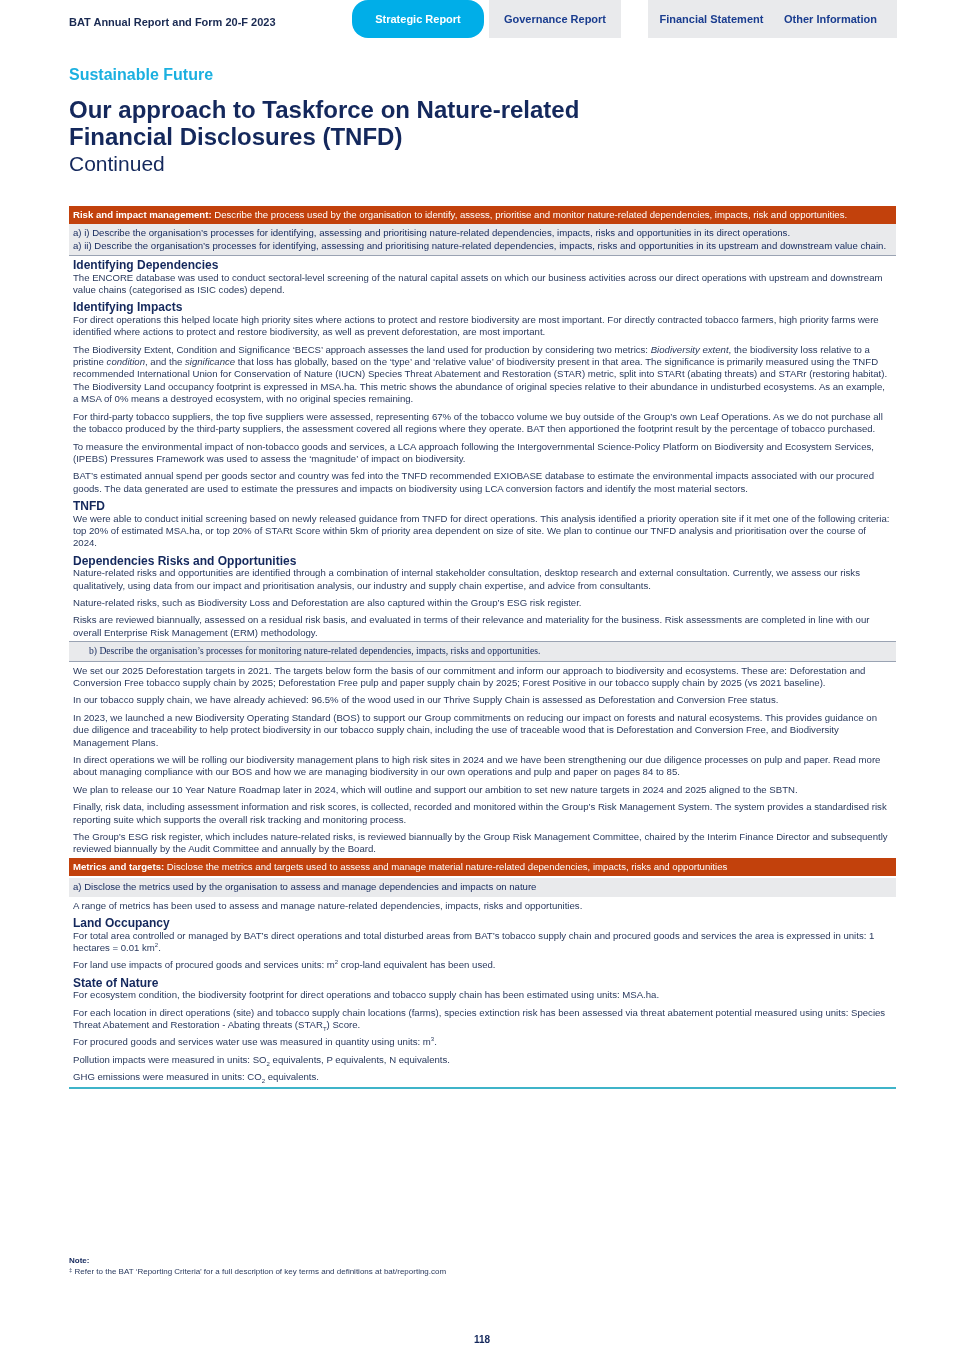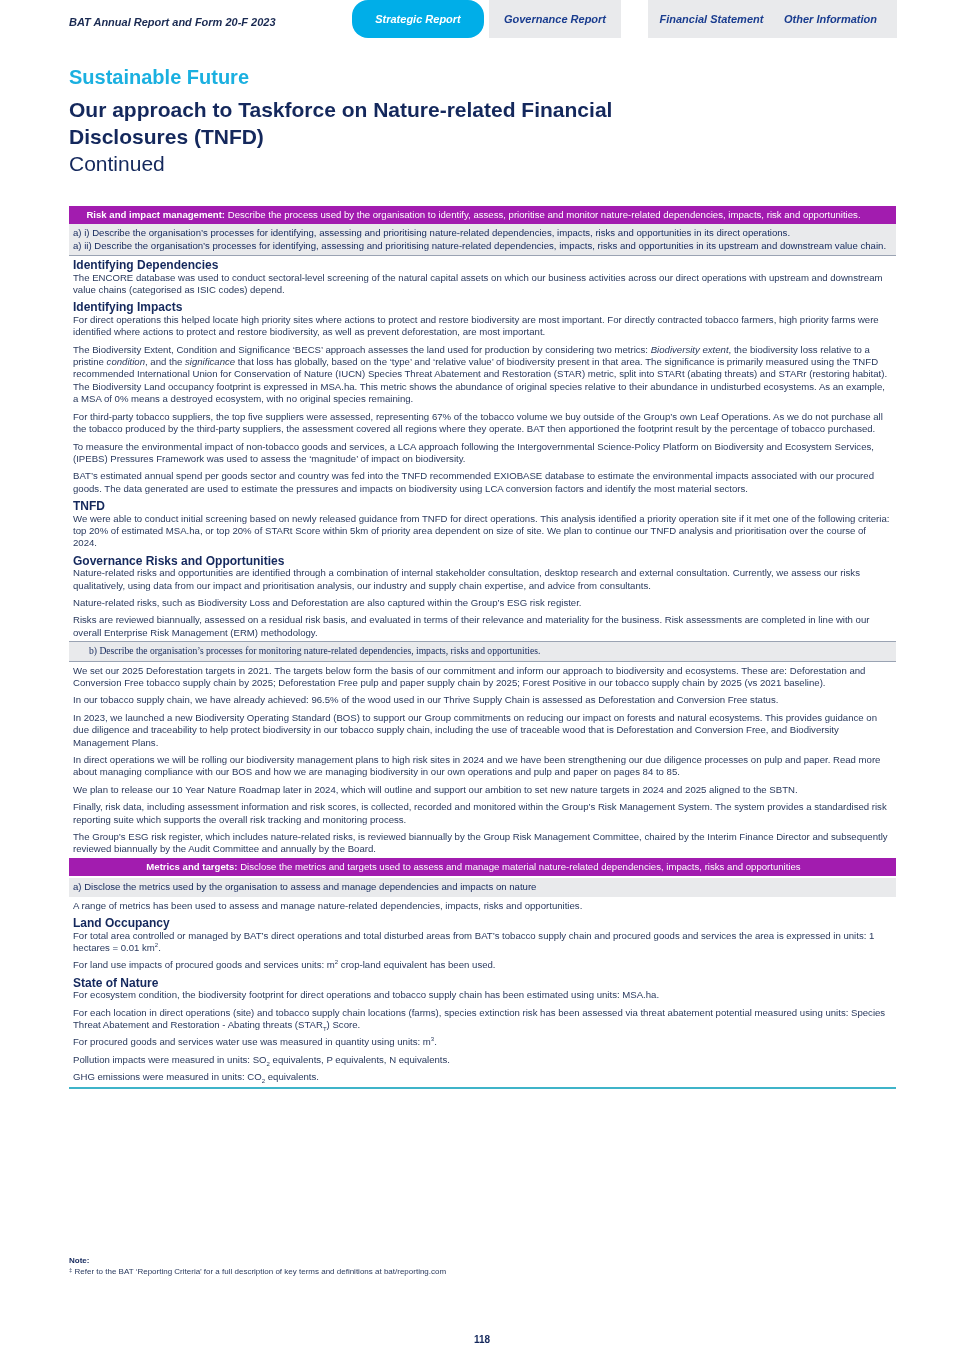--- a/index.html
+++ b/index.html
@@ -1,28 +1,28 @@
 <!DOCTYPE html>
 <html><head>
 <meta charset="utf-8">
 <style>
   html, body { margin: 0; padding: 0; background: #ffffff; }
   body { width: 966px; height: 1365px; position: relative; overflow: hidden;
          font-family: "Liberation Sans", "DejaVu Sans", sans-serif; color: #1a2a52; }
-  .topbar { position: absolute; left: 0; top: 0; width: 966px; height: 38px; font-style: italic; }
+  .topbar { position: absolute; left: 0; top: 0; width: 966px; height: 38px; }
   .doc-title { position: absolute; left: 69px; top: 16px; font-size: 11px; font-weight: bold; color: #1a2a52; }
   .tab { position: absolute; top: 0; height: 38px; background: #e9eaec; color: #1a3d8f;
          font-size: 11px; font-weight: bold; display: flex; align-items: center; justify-content: center;
          cursor: pointer; }
   .tab.active { background: #00aee8; color: #ffffff; }
-  .section-label { position: absolute; left: 69px; top: 66px; font-size: 20px; font-weight: bold; color: #1bb0e0; }
-  .title { position: absolute; left: 69px; top: 96px; font-size: 21px; font-weight: bold; color: #14285c; line-height: 27px; width: 560px; }
+  .section-label { position: absolute; left: 69px; top: 66px; font-size: 16px; font-weight: bold; color: #1bb0e0; }
+  .title { position: absolute; left: 69px; top: 96px; font-size: 24px; font-weight: bold; color: #14285c; line-height: 27px; width: 560px; }
   .subtitle { position: absolute; left: 69px; top: 152px; font-size: 21px; color: #14285c; }
   .content { position: absolute; left: 69px; top: 206px; width: 827px; font-size: 9.6px; line-height: 12.4px; color: #2a3a5e; }
-  .hdr { background: #a21caf; color: #ffffff; padding: 3px 22px 3px 4px; text-align: center; }
+  .hdr { background: #c2410c; color: #ffffff; padding: 3px 22px 3px 4px; }
   .hdr b { font-weight: bold; }
   .sub { background: #e9eaec; color: #14285c; padding: 3px 4px 3px 4px; }
   .sub .q { padding-left: 14px; text-indent: -14px; margin: 0; }
   .sub .q + .q { }
   .sep { border-top: 1px solid #9aa3b3; }
   .body { padding: 3px 4px 0 4px; }
   .body p { margin: 0 0 5px 0; }
   .body h4 { margin: 0; font-size: 12px; font-weight: bold; color: #14285c; }
   .body h4 + p { margin-top: 0; }
   .teal-rule { border-top: 2px solid #3fb4c9; margin-top: 2px; }
@@ -57,21 +57,21 @@
     <h4>Identifying Dependencies</h4>
     <p>The ENCORE database was used to conduct sectoral-level screening of the natural capital assets on which our business activities across our direct operations with upstream and downstream value chains (categorised as ISIC codes) depend.</p>
     <h4>Identifying Impacts</h4>
     <p>For direct operations this helped locate high priority sites where actions to protect and restore biodiversity are most important. For directly contracted tobacco farmers, high priority farms were identified where actions to protect and restore biodiversity, as well as prevent deforestation, are most important.</p>
     <p><span>The Biodiversity Extent, Condition and Significance ‘BECS’ approach assesses the land used for production by considering two metrics: </span><i>Biodiversity extent</i><span>, the biodiversity loss relative to a pristine </span><i>condition</i><span>, and the </span><i>significance</i><span> that loss has globally, based on the ‘type’ and ‘relative value’ of biodiversity present in that area. The significance is primarily measured using the TNFD recommended International Union for Conservation  of Nature (IUCN)  Species Threat Abatement and Restoration (STAR) metric, split into STARt (abating threats) and STARr (restoring habitat). The Biodiversity Land occupancy footprint is expressed in MSA.ha. This metric shows the abundance of original species relative to their abundance in undisturbed ecosystems. As an example, a MSA of 0% means a destroyed ecosystem, with no original species remaining.</span></p>
     <p>For third-party tobacco suppliers, the top five suppliers were assessed, representing 67% of the tobacco volume we buy outside of the Group’s own Leaf Operations. As we do not purchase all the tobacco produced by the third-party suppliers, the assessment covered all regions where they operate. BAT then apportioned the footprint result by the percentage of tobacco purchased.</p>
     <p>To measure the environmental impact of non-tobacco goods and services, a LCA approach following the Intergovernmental Science-Policy Platform on Biodiversity and Ecosystem Services, (IPEBS) Pressures Framework was used to assess the ‘magnitude’ of impact on biodiversity.</p>
     <p>BAT’s estimated annual spend per goods sector and country was fed into the TNFD recommended EXIOBASE database to estimate the environmental impacts associated with our procured goods. The data generated are used to estimate the pressures and impacts on biodiversity using LCA conversion factors and identify the most material sectors.</p>
     <h4>TNFD</h4>
     <p>We were able to conduct initial screening based on newly released guidance from TNFD for direct operations. This analysis identified a priority operation site if it met one of the following criteria: top 20% of estimated MSA.ha, or top 20% of STARt Score within 5km of priority area dependent on size of site. We plan to continue our TNFD analysis and prioritisation over the course of 2024.</p>
-    <h4>Governance Risks and Opportunities</h4>
+    <h4>Dependencies Risks and Opportunities</h4>
     <p>Nature-related risks and opportunities are identified through a combination of internal stakeholder consultation, desktop research and external consultation. Currently, we assess our risks qualitatively, using data from our impact and prioritisation analysis, our industry and supply chain expertise, and advice from consultants.</p>
     <p>Nature-related risks, such as Biodiversity Loss and Deforestation are also captured within the Group’s ESG risk register.</p>
     <p style="margin-bottom:2px;">Risks are reviewed biannually, assessed on a residual risk basis, and evaluated in terms of their relevance and materiality for the business. Risk assessments are completed in line with our overall Enterprise Risk Management (ERM) methodology.</p>
   </div>
   <div class="sep"></div>
   <div class="sub">
     <p class="q" style="padding-left:16px;text-indent:0;font-family:Liberation Serif, serif;">b) Describe the organisation’s processes for monitoring nature-related dependencies, impacts, risks and opportunities.</p>
   </div>
   <div class="sep"></div>
   <div class="body">

